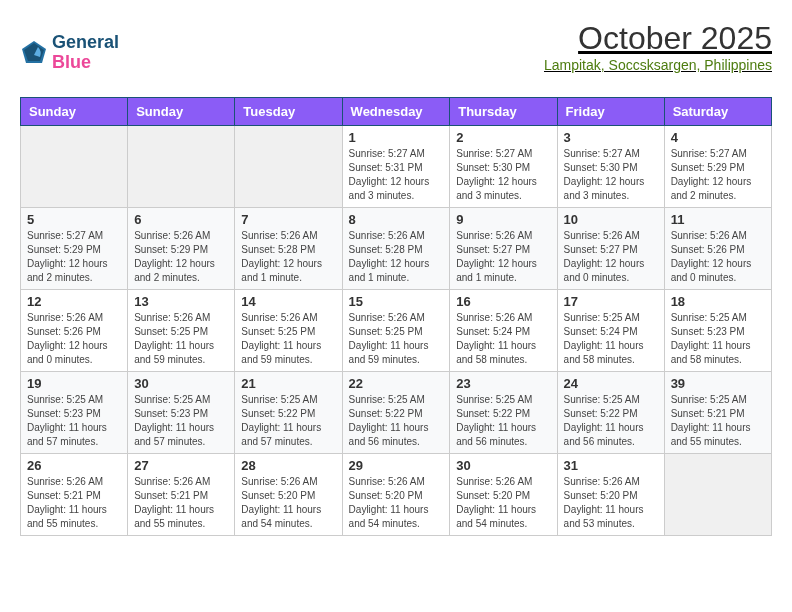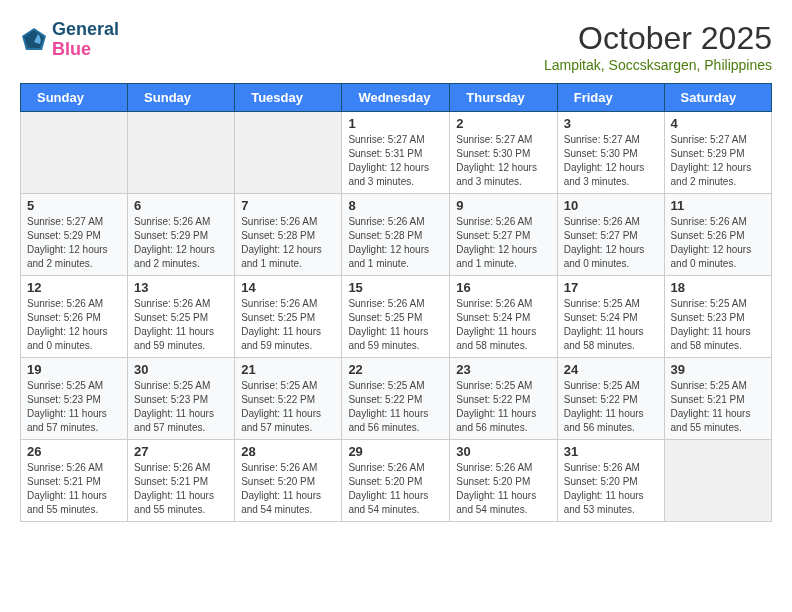--- a/index.html
+++ b/index.html
@@ -6,22 +6,22 @@
     body {
       font-family: Arial, sans-serif;
       background: #fff;
       width: 792px;
       min-height: 612px;
       padding: 20px;
     }
     .header-section {
       display: flex;
       justify-content: space-between;
-      align-items: flex-start;
-      margin-bottom: 10px;
+      align-items: flex-end;
+      margin-bottom: 24px;
     }
     .logo {
       display: flex;
       align-items: center;
     }
     .logo-text {
       display: flex;
       flex-direction: column;
       font-size: 18px;
       font-weight: bold;
@@ -31,40 +31,41 @@
     .logo-text span:last-child {
       color: #ec4899;
     }
     .logo-icon {
       width: 28px;
       height: 28px;
       margin-right: 4px;
     }
     .title-section {
       text-align: right;
+      text-decoration: underline;
     }
     .month-year {
       font-size: 32px;
       color: #333;
       font-weight: normal;
     }
     .location {
       font-size: 14px;
       color: #4d7c0f;
     }
     .calendar {
       width: 100%;
       border-collapse: collapse;
       border: 1px solid #ccc;
     }
     .calendar th {
-      background-color: #3b82f6;
+      background-color: #8b5cf6;
       color: #fff;
       text-align: left;
-      padding: 6px 16px;
+      padding: 6px 8px;
       font-size: 13px;
       border: 1px solid #1a5276;
     }
     .calendar td {
       border: 1px solid #ccc;
       vertical-align: top;
       padding: 4px 6px;
       width: 108px;
       min-height: 80px;
       background: #fff;

